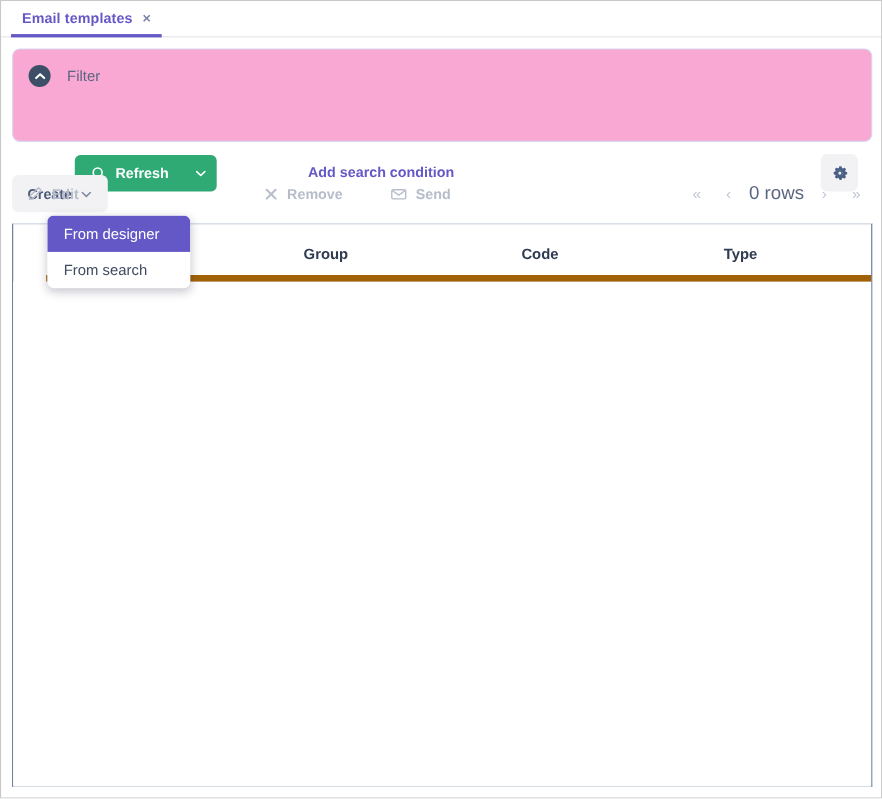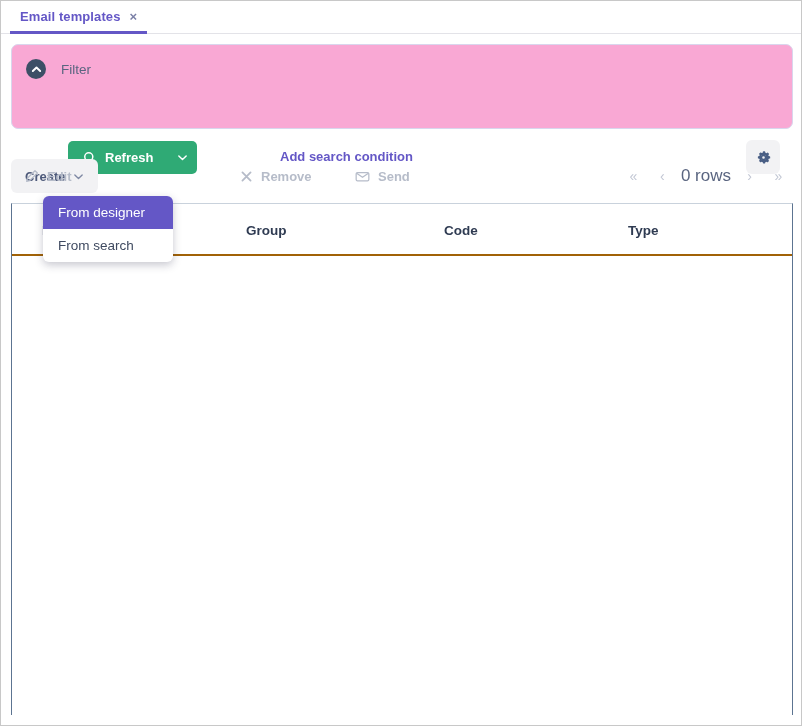--- a/index.html
+++ b/index.html
@@ -230,22 +230,23 @@
     width: 782px;
     height: 512px;
     box-sizing: border-box;
     border: 1px solid #5c7491;
     border-top: 1px solid #c9d2dc;
     background: #ffffff;
   }
   .table-head {
     position: relative;
     height: 52px;
-    border-bottom: 2px solid #a16207;
-    box-sizing: border-box;
+    border-bottom: 6px solid #a16207;
+    box-sizing: border-box;
+    margin-left: 30px;
   }
   .th {
     position: absolute;
     top: 0;
     height: 52px;
     display: flex;
     align-items: center;
     font-size: 13.5px;
     font-weight: bold;
     color: #2f3b52;

